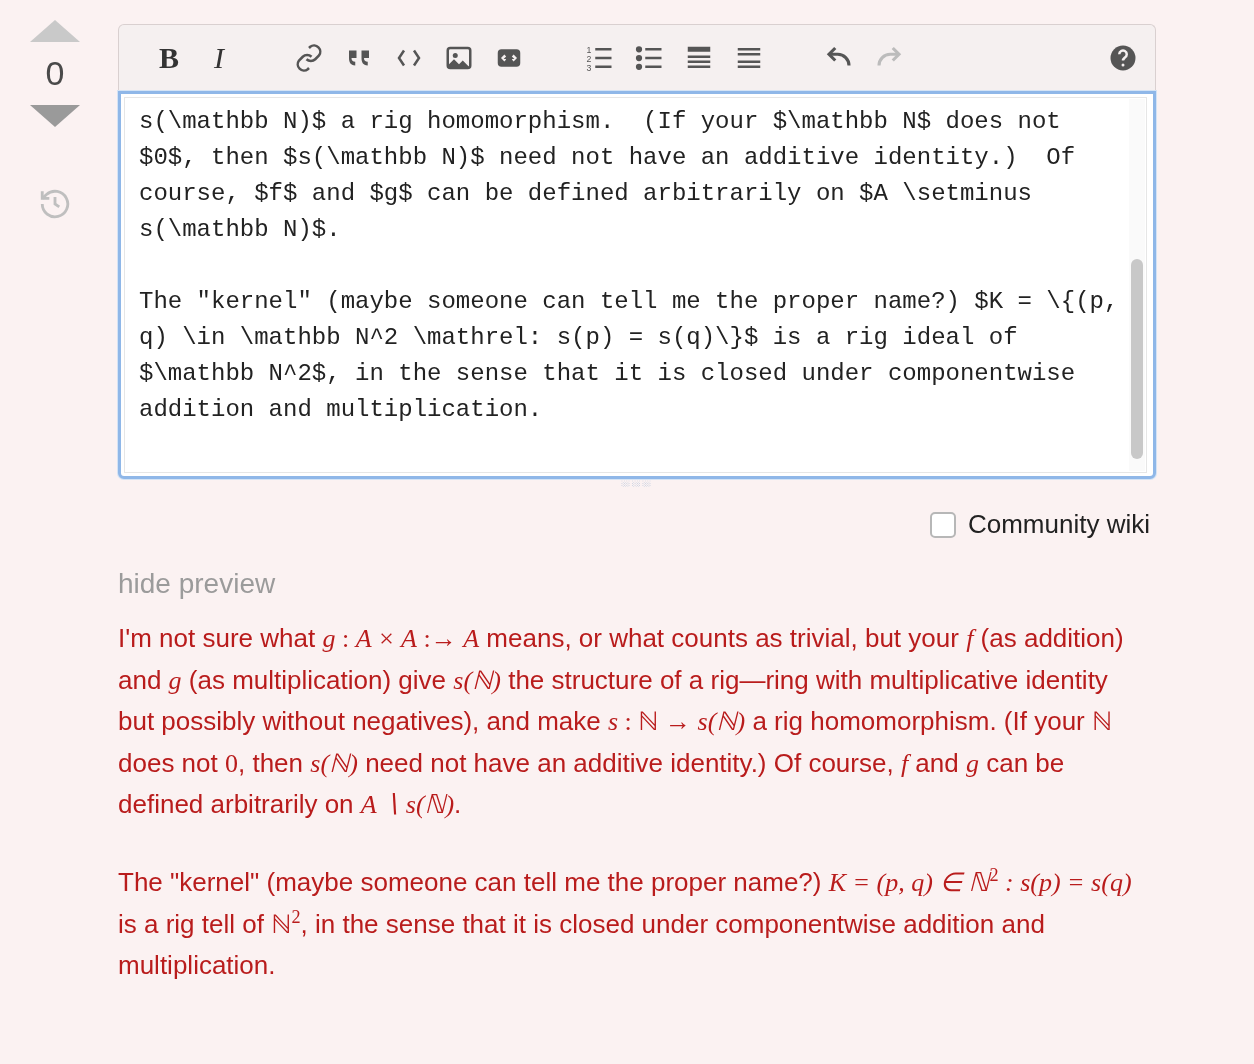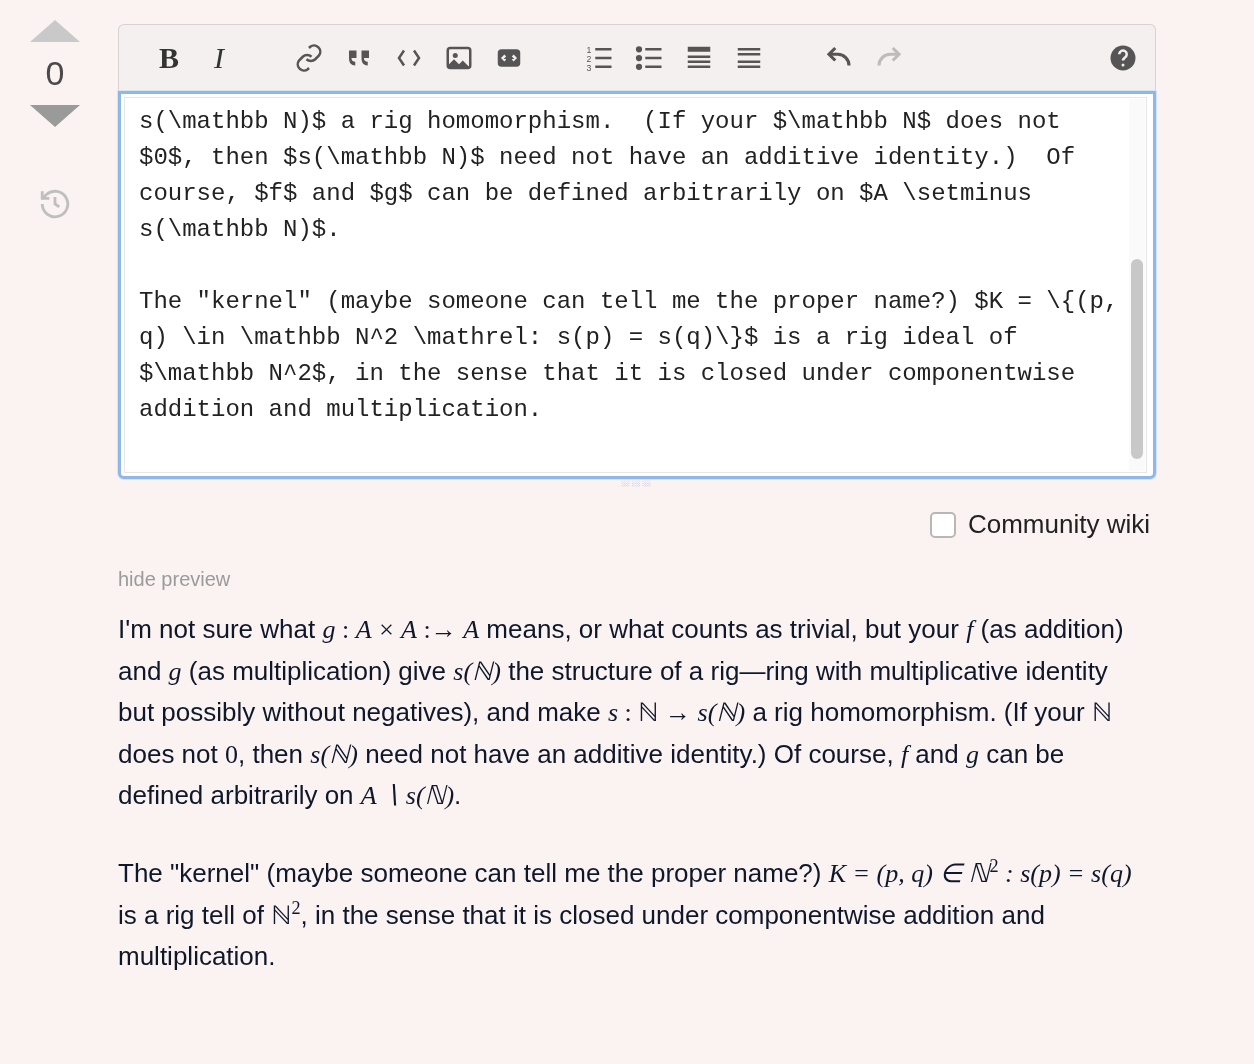--- a/index.html
+++ b/index.html
@@ -157,30 +157,30 @@
 .cw-checkbox{
   width:22px;height:22px;
   border:2px solid #b7b7b7;
   border-radius:5px;
   background:#fff;
   cursor:pointer;
 }
 
 .hide-preview{
   color:#9b9b9b;
-  font-size:20px;
+  font-size:28px;
   padding:28px 0 18px 0;
   cursor:pointer;
 }
 
 
 .preview{
   font-size:26px;
   line-height:1.6;
-  color:#0f172a;
+  color:#b91c1c;
   padding-right:10px;
 }
 .preview p{margin:0 0 36px 0;}
 .math-it{font-family:Georgia,"Times New Roman",serif;font-style:italic;}
 .math-rm{font-family:Georgia,"Times New Roman",serif;}
 .sup{font-size:0.7em;vertical-align:super;line-height:0;}
 </style>
 </head>
 <body>
 

